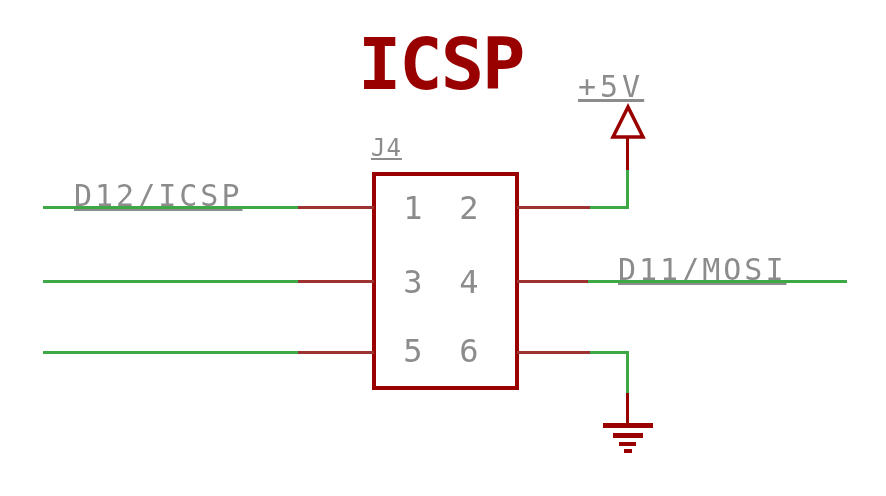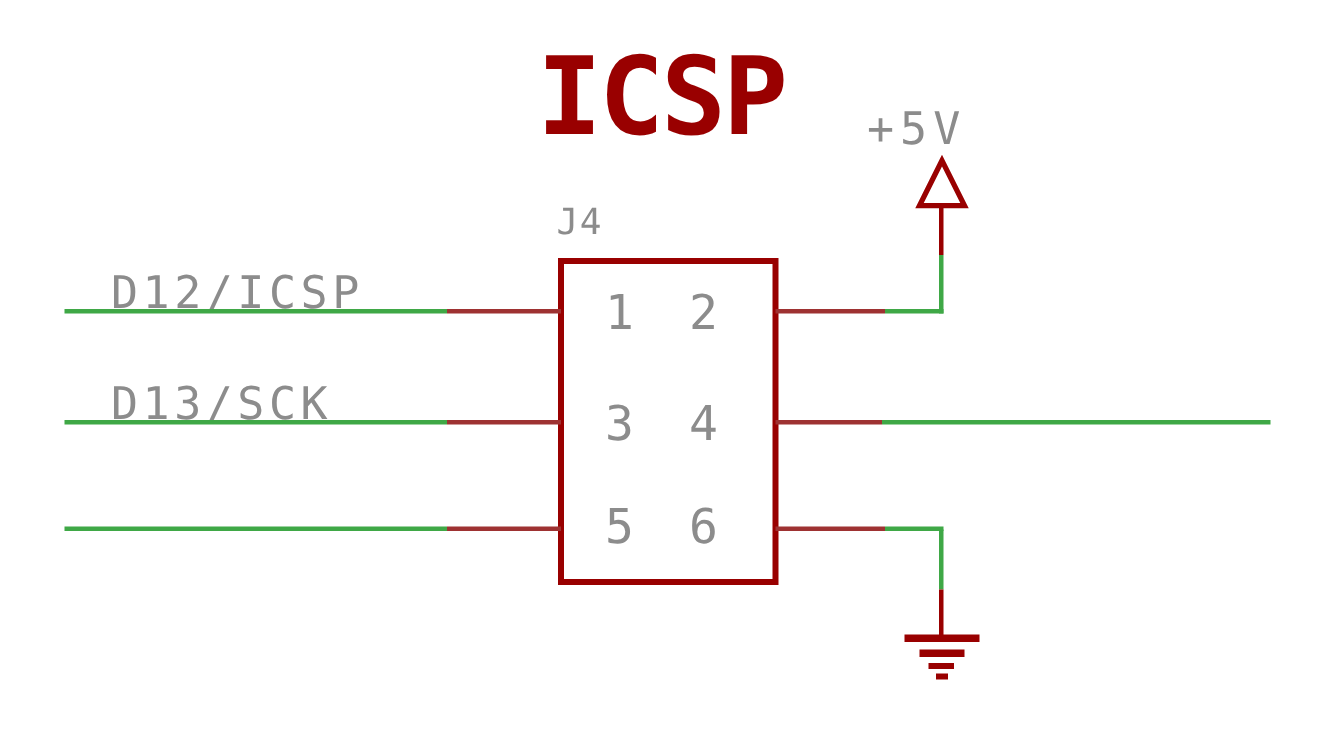--- a/index.html
+++ b/index.html
@@ -20,20 +20,21 @@
   .wire.h{height:3px;}
   .wire.v{width:3px;}
   .green{background:var(--wire-green);}
   .red{background:var(--wire-red);}
   .darkred{background:var(--symbol-red);}
   .lbl{
     position:absolute;
     color:var(--label-gray);
     white-space:nowrap;
     line-height:1;
+    text-decoration:underline;
   }
   .net-label{font-size:30px;letter-spacing:3px;}
   #schematic-title{
     position:absolute;
     left:358px;top:28px;
     color:var(--symbol-red);
     font-size:72px;
     font-weight:bold;
     letter-spacing:-2px;
     line-height:1;
@@ -85,31 +86,31 @@
   <div class="pin-num" style="left:452px;top:191px;">2</div>
   <div class="pin-num" style="left:396px;top:265px;">3</div>
   <div class="pin-num" style="left:452px;top:265px;">4</div>
   <div class="pin-num" style="left:396px;top:334px;">5</div>
   <div class="pin-num" style="left:452px;top:334px;">6</div>
 
   <div class="lbl net-label" style="left:74px;top:181px;">D12/ICSP</div>
   <div class="wire h green" style="left:43px;top:206px;width:255px;"></div>
   <div class="wire h red" style="left:298px;top:206px;width:76px;"></div>
 
-  <div class="lbl net-label" style="left:74px;top:255px;">D13/SCK</div>
   <div class="wire h green" style="left:43px;top:280px;width:255px;"></div>
   <div class="wire h red" style="left:298px;top:280px;width:76px;"></div>
 
   <div class="wire h green" style="left:43px;top:351px;width:255px;"></div>
   <div class="wire h red" style="left:298px;top:351px;width:76px;"></div>
 
   <div class="wire h red" style="left:517px;top:206px;width:73px;"></div>
   <div class="wire h green" style="left:590px;top:206px;width:39px;"></div>
 
   <div class="wire h red" style="left:517px;top:280px;width:71px;"></div>
+  <div class="lbl net-label" style="left:618px;top:255px;">D11/MOSI</div>
   <div class="wire h green" style="left:588px;top:280px;width:259px;"></div>
 
   <div class="wire h red" style="left:517px;top:351px;width:73px;"></div>
   <div class="wire h green" style="left:590px;top:351px;width:39px;"></div>
   <div class="wire v green" style="left:626px;top:353px;height:40px;"></div>
   <div class="wire v darkred" style="left:626px;top:393px;height:31px;"></div>
   <div>
     <div id="gnd-bar1"></div>
     <div id="gnd-bar2"></div>
     <div id="gnd-bar3"></div>

